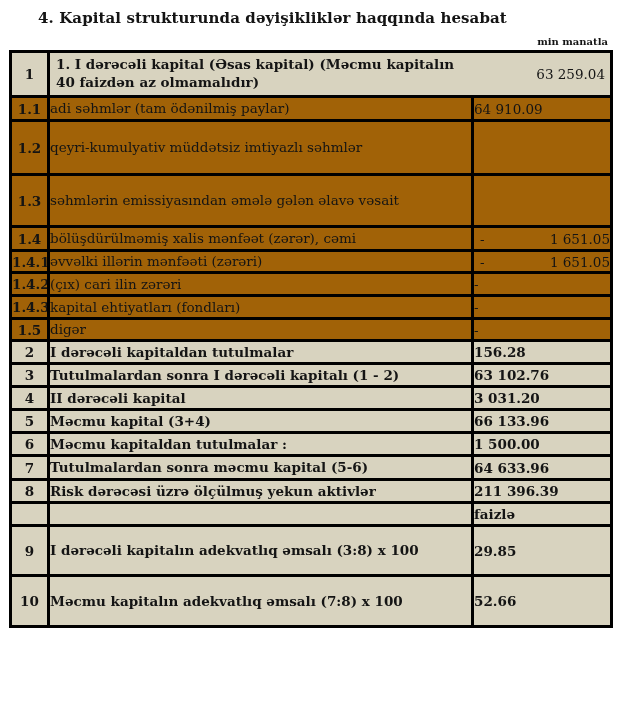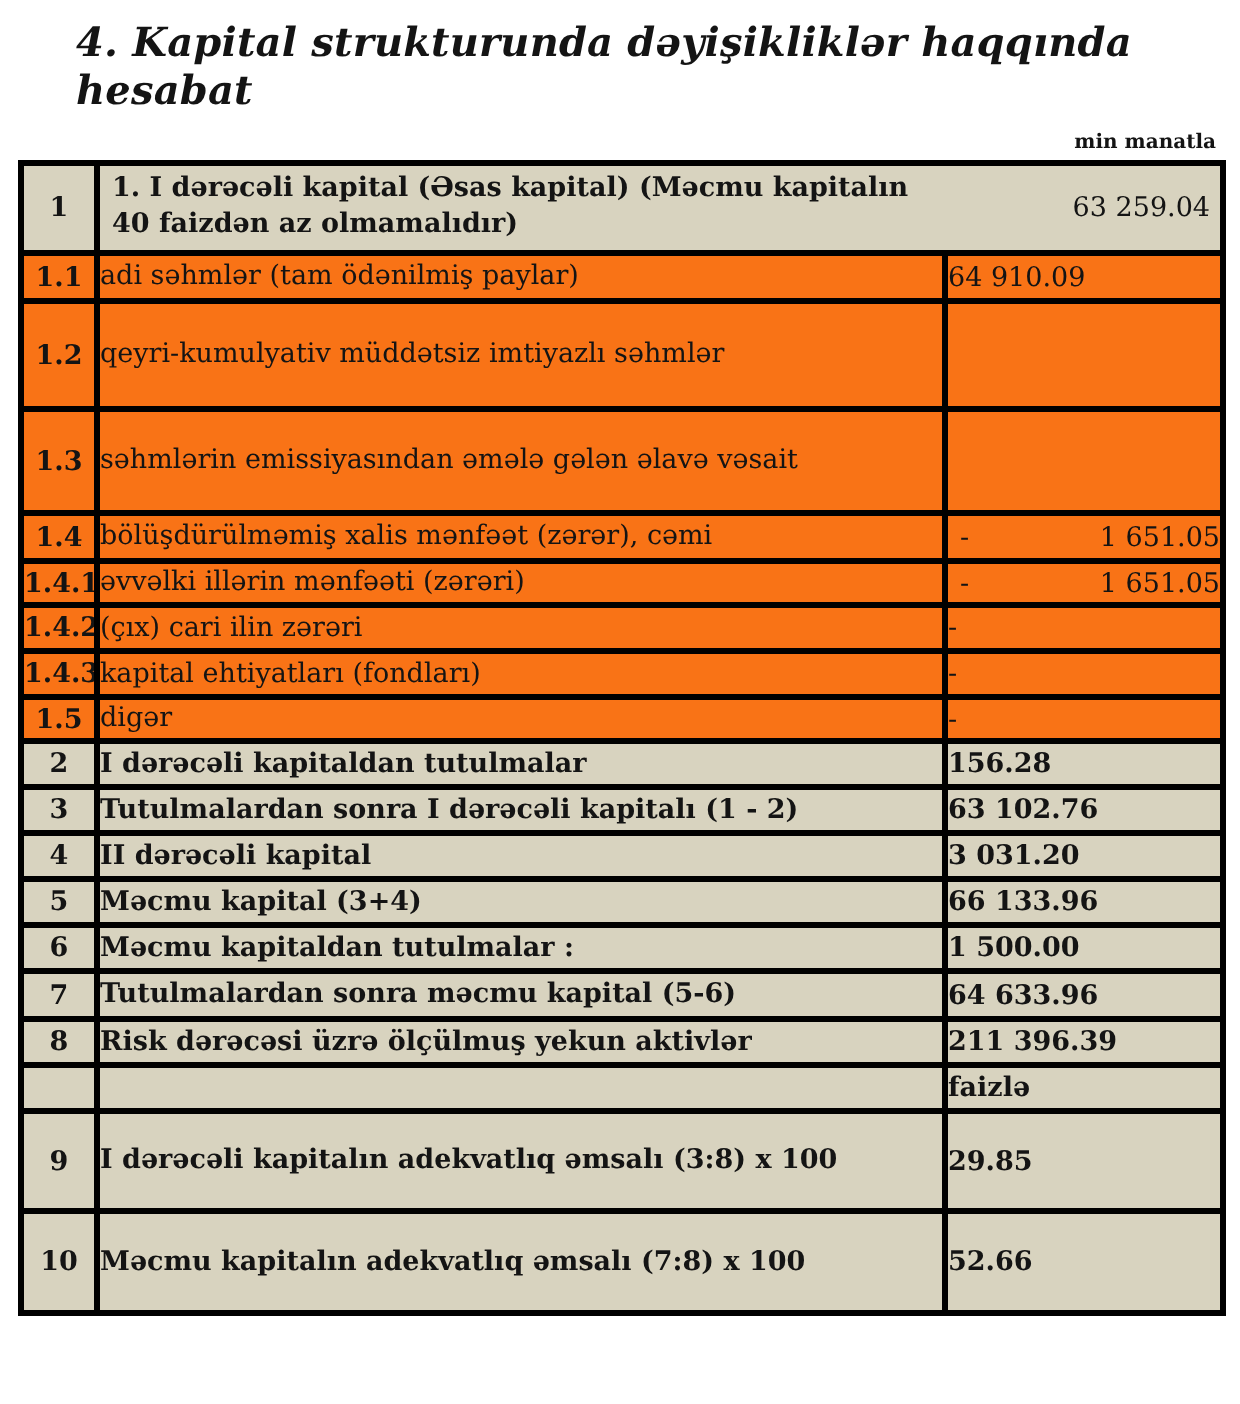--- a/index.html
+++ b/index.html
@@ -2,21 +2,21 @@
 <html><head>
 <meta charset="utf-8">
 <style>
   html,body{margin:0;padding:0;}
   body{
     width:620px;height:702px;background:#ffffff;color:#141414;
     font-family:"DejaVu Serif","Liberation Serif",serif;
     overflow:hidden;position:relative;
   }
   .title{
-    font-weight:bold;font-size:20px;margin:9px 0 0 38px;letter-spacing:.1px;font-style:italic;
+    font-weight:bold;font-size:15px;margin:9px 0 0 38px;letter-spacing:.1px;
   }
   .unit-note{
     width:601px;margin:9px 0 3px 9px;text-align:right;
     font-weight:bold;font-size:10px;padding-right:2px;box-sizing:border-box;
   }
   table.capital{
     border-collapse:collapse;table-layout:fixed;
     margin-left:9px;width:601px;
   }
   table.capital td{
@@ -24,21 +24,21 @@
     font-size:13.5px;padding:0;overflow:hidden;
   }
   td.num{text-align:center;font-weight:bold;font-size:12.5px;padding:0 1px;}
   td.lbl{padding:1px 4px 1px 6px;line-height:1.25;}
   td.lbl.b, .merged .lbl{font-weight:bold;}
   td.val{text-align:left;padding:0 5px 0 4px;}
   td.val.b{font-weight:bold;}
   td.val .negwrap{display:flex;justify-content:space-between;align-items:center;}
   td.val .negsign{padding-left:6px;}
   tr.shaded td{background:#d8d3bf;}
-  tr.plain td{background:#f97316;}
+  tr.plain td{background:#a16207;}
   td.merged{padding:0;}
   td.merged .mwrap{
     display:flex;justify-content:space-between;align-items:center;
     padding:1px 5px 1px 6px;
   }
   td.merged .lbl{flex:0 0 73%;line-height:1.3;padding:0;}
   td.merged .mval{text-align:right;white-space:nowrap;}
 </style>
 </head>
 <body>

